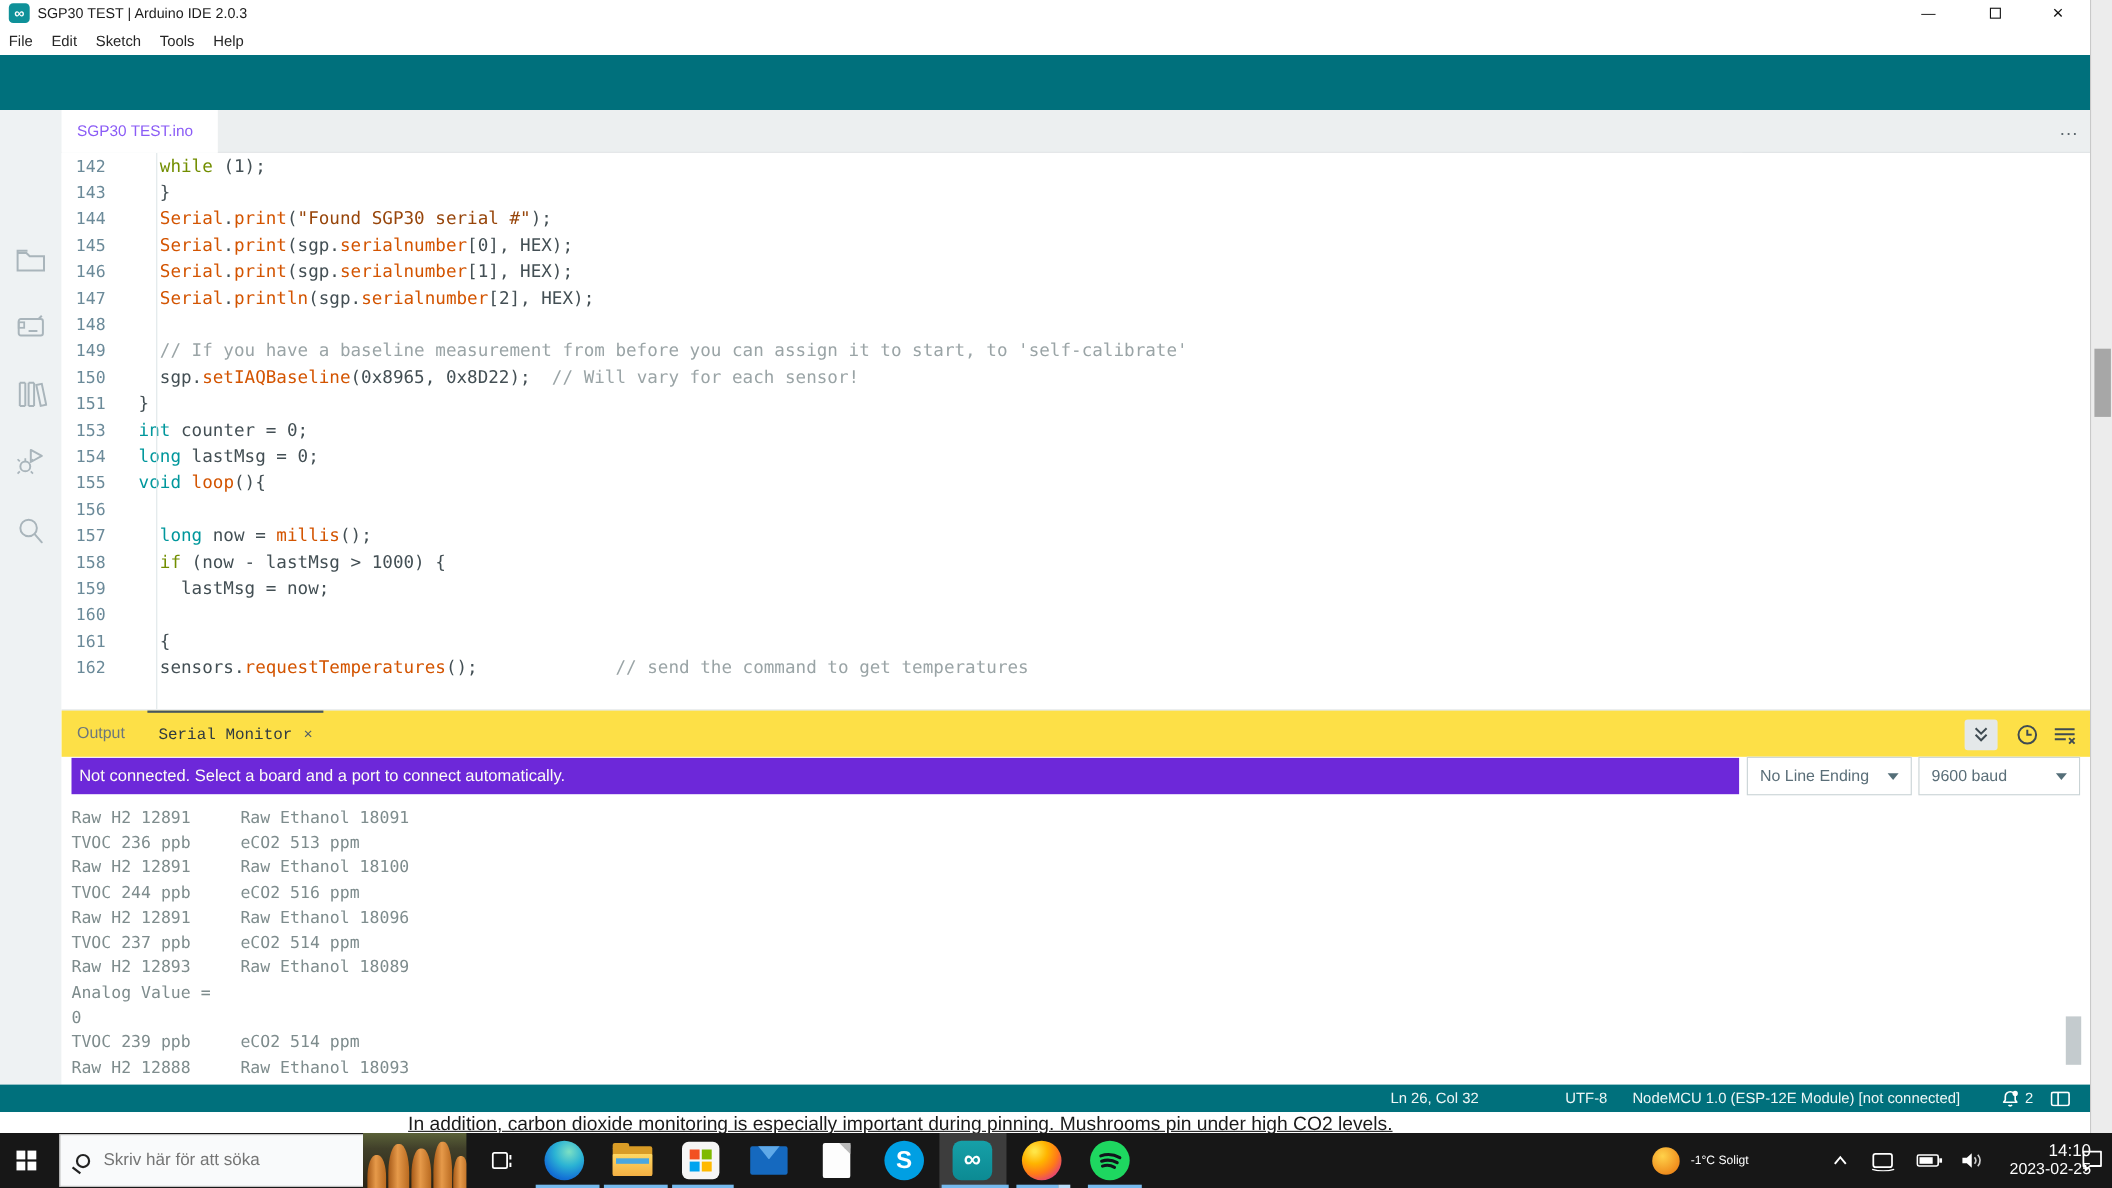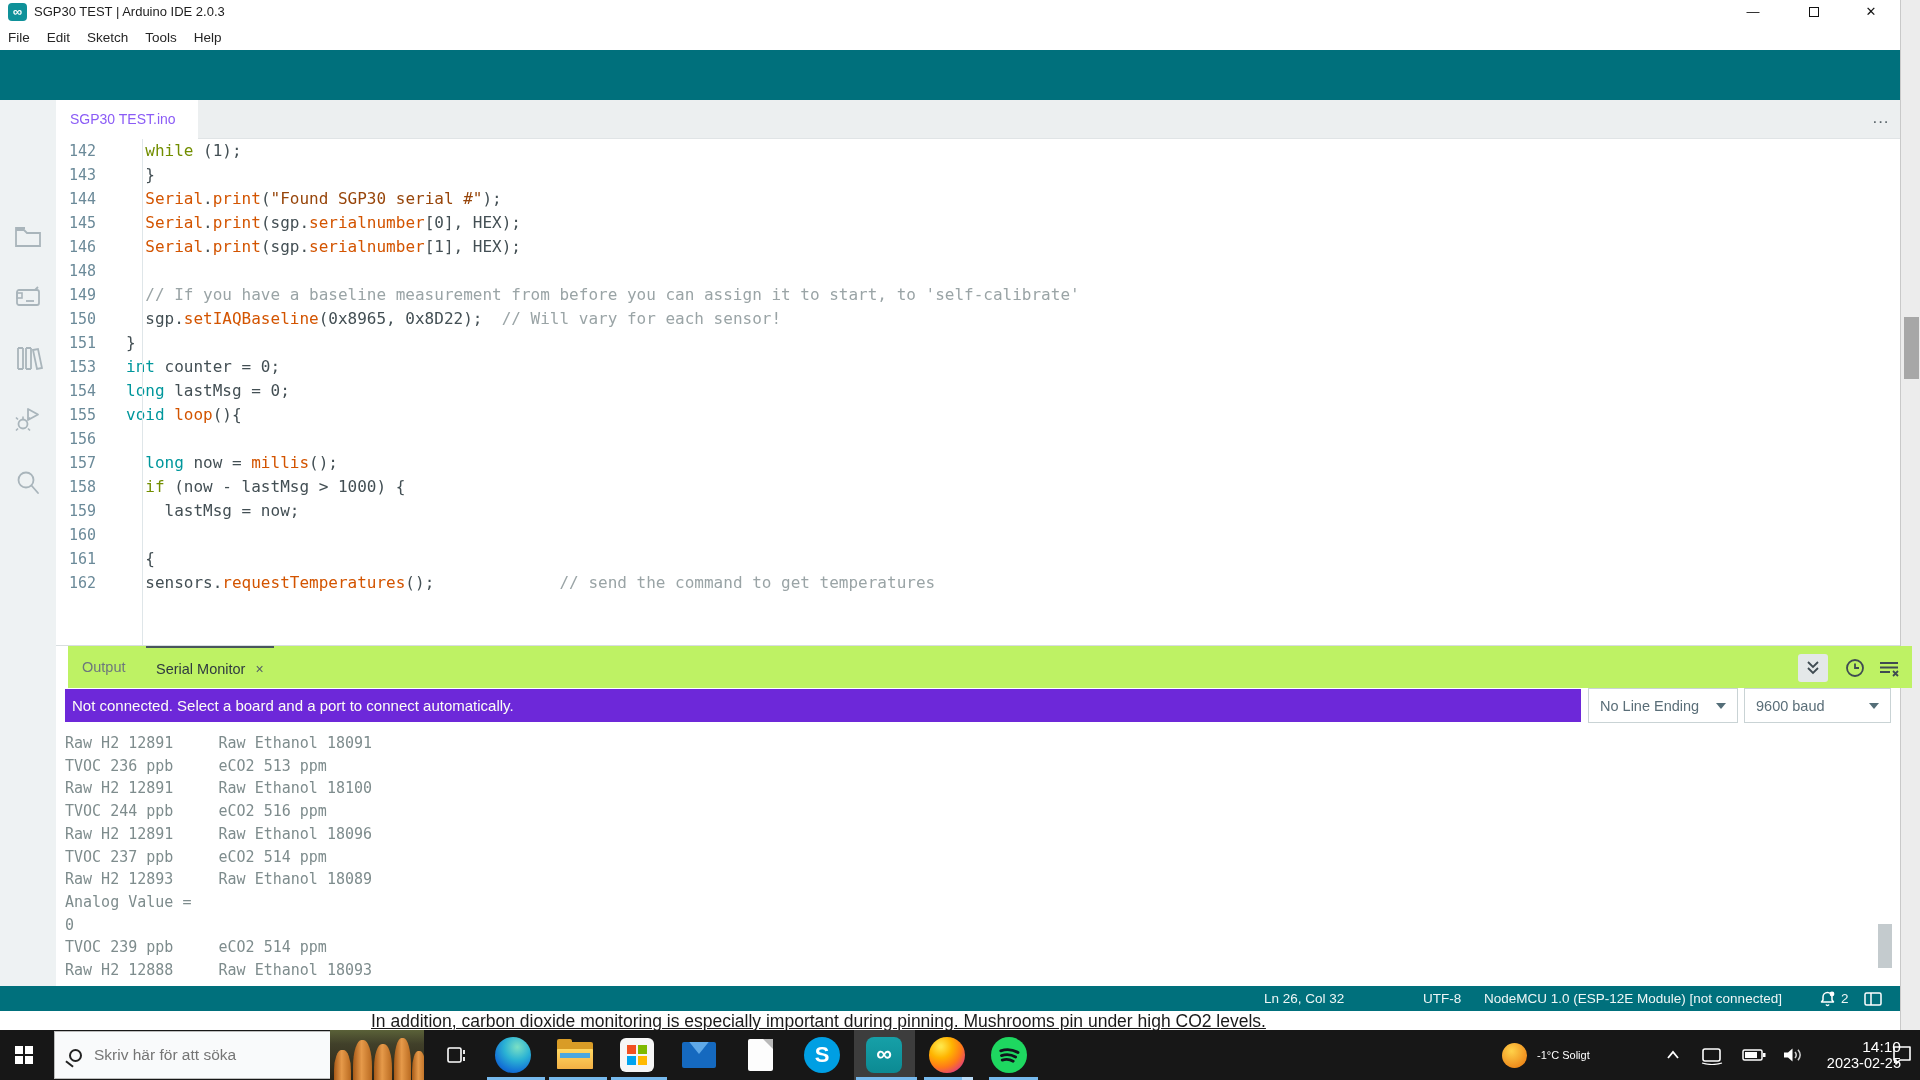--- a/index.html
+++ b/index.html
@@ -58,24 +58,24 @@
     font-family:"DejaVu Sans Mono", monospace; font-size:16px; }
   .code-line .ln { width:56px; text-align:right; padding-right:16px; color:#6b8a99; font-size:15px; flex:none; }
   .code-line .ct { padding-left:14px; color:#434f54; }
   .tok-kw { color:#728e00; } .tok-ty { color:#00979c; } .tok-fn { color:#d35400; }
   .tok-str { color:#97450a; } .tok-com { color:#9aa4a6; } .tok-pl { color:#434f54; }
   .ed-thumb { position:absolute; left:1822px; top:161px; width:14px; height:34px; background:#c4cbce; }
 
   
   .panel { position:absolute; left:56px; top:645px; width:1844px; height:341px; background:#fff;
     border-top:1px solid #d8dee0; }
-  .ptab-row { position:absolute; left:12px; top:0; width:1844px; height:42px; background:#bef264; }
+  .ptab-row { position:absolute; left:0; top:0; width:1844px; height:42px; background:#fde047; }
   .ptab { position:absolute; top:0; height:42px; line-height:42px; font-size:14.5px; }
   .ptab-output { left:14px; color:#6d777c; }
-  .ptab-serial { left:78px; padding:0 10px; border-top:2px solid #48565c; color:#2f3a40; }
+  .ptab-serial { left:78px; padding:0 10px; border-top:2px solid #48565c; color:#2f3a40;font-family:Liberation Mono, monospace; }
   .ptab-close { display:inline-block; margin-left:10px; color:#556066; font-size:14px; }
   .picon { position:absolute; top:8px; width:30px; height:28px; color:#3f4b52;
     display:flex; align-items:center; justify-content:center; }
   .picon.sel { background:#e4e8e9; border-radius:3px; }
   .warnbar { position:absolute; left:9px; top:43px; width:1516px; height:33px; background:#6d28d9;
     color:#fdfdf6; font-size:15px; line-height:33px; padding-left:7px; }
   .dropdown { position:absolute; top:42px; height:35px; background:#fff; border:1px solid #c9d3d5;
     display:flex; align-items:center; padding:0 11px; font-size:14.5px; color:#5a6e78; }
   .dropdown .caret-dn { margin-left:auto; border-top-color:#546e78; border-left-width:5px; border-right-width:5px; }
   .dd-ending { left:1532px; width:150px; } .dd-baud { left:1688px; width:147px; }
@@ -239,20 +239,21 @@
   </div>
 
   <div class="editor">
     <div class="indent-guide"></div>
     <div id="code">
         <div class="code-line"><span class="ln">142</span><span class="ct"><span class="tok-pl">  </span><span class="tok-kw">while</span><span class="tok-pl"> (1);</span></span></div>
         <div class="code-line"><span class="ln">143</span><span class="ct"><span class="tok-pl">  }</span></span></div>
         <div class="code-line"><span class="ln">144</span><span class="ct"><span class="tok-pl">  </span><span class="tok-fn">Serial</span><span class="tok-pl">.</span><span class="tok-fn">print</span><span class="tok-pl">(</span><span class="tok-str">"Found SGP30 serial #"</span><span class="tok-pl">);</span></span></div>
         <div class="code-line"><span class="ln">145</span><span class="ct"><span class="tok-pl">  </span><span class="tok-fn">Serial</span><span class="tok-pl">.</span><span class="tok-fn">print</span><span class="tok-pl">(sgp.</span><span class="tok-fn">serialnumber</span><span class="tok-pl">[0], HEX);</span></span></div>
         <div class="code-line"><span class="ln">146</span><span class="ct"><span class="tok-pl">  </span><span class="tok-fn">Serial</span><span class="tok-pl">.</span><span class="tok-fn">print</span><span class="tok-pl">(sgp.</span><span class="tok-fn">serialnumber</span><span class="tok-pl">[1], HEX);</span></span></div>
+        <div class="code-line"><span class="ln">147</span><span class="ct"><span class="tok-pl">  </span><span class="tok-fn">Serial</span><span class="tok-pl">.</span><span class="tok-fn">println</span><span class="tok-pl">(sgp.</span><span class="tok-fn">serialnumber</span><span class="tok-pl">[2], HEX);</span></span></div>
         <div class="code-line"><span class="ln">148</span><span class="ct"></span></div>
         <div class="code-line"><span class="ln">149</span><span class="ct"><span class="tok-com">  // If you have a baseline measurement from before you can assign it to start, to 'self-calibrate'</span></span></div>
         <div class="code-line"><span class="ln">150</span><span class="ct"><span class="tok-pl">  sgp.</span><span class="tok-fn">setIAQBaseline</span><span class="tok-pl">(0x8965, 0x8D22);  </span><span class="tok-com">// Will vary for each sensor!</span></span></div>
         <div class="code-line"><span class="ln">151</span><span class="ct"><span class="tok-pl">}</span></span></div>
         <div class="code-line"><span class="ln">153</span><span class="ct"><span class="tok-ty">int</span><span class="tok-pl"> counter = 0;</span></span></div>
         <div class="code-line"><span class="ln">154</span><span class="ct"><span class="tok-ty">long</span><span class="tok-pl"> lastMsg = 0;</span></span></div>
         <div class="code-line"><span class="ln">155</span><span class="ct"><span class="tok-ty">void</span><span class="tok-pl"> </span><span class="tok-fn">loop</span><span class="tok-pl">(){</span></span></div>
         <div class="code-line"><span class="ln">156</span><span class="ct"></span></div>
         <div class="code-line"><span class="ln">157</span><span class="ct"><span class="tok-pl">  </span><span class="tok-ty">long</span><span class="tok-pl"> now = </span><span class="tok-fn">millis</span><span class="tok-pl">();</span></span></div>
         <div class="code-line"><span class="ln">158</span><span class="ct"><span class="tok-pl">  </span><span class="tok-kw">if</span><span class="tok-pl"> (now - lastMsg &gt; 1000) {</span></span></div>

